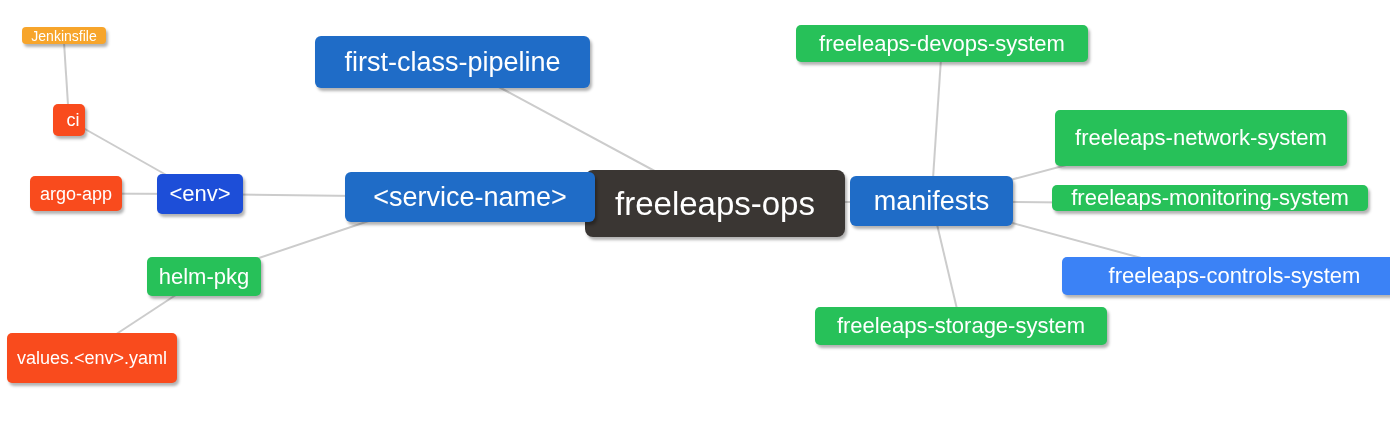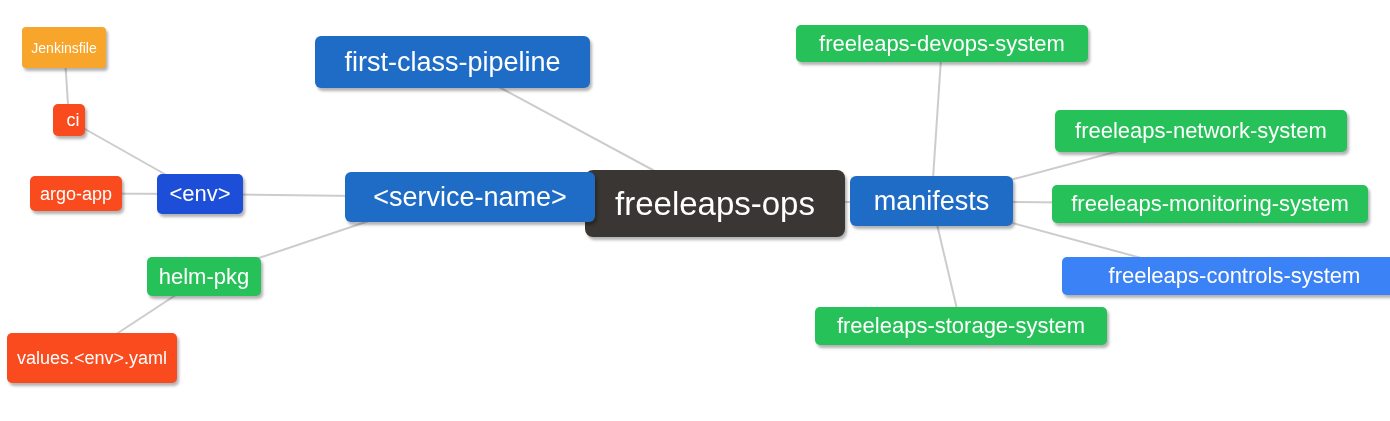--- a/index.html
+++ b/index.html
@@ -68,20 +68,20 @@
   <div id="nodes-layer">
       <div class="node level-0" style="left: 585px; top: 170px; width: 260px; height: 67px; background: rgb(58, 54, 51); color: rgb(255, 255, 255);">freeleaps-ops</div>
       <div class="node level-1" style="left: 315px; top: 36px; width: 275px; height: 52px; background: rgb(31, 108, 199); color: rgb(255, 255, 255);">first-class-pipeline</div>
       <div class="node level-1" style="left: 315px; top: 172px; width: 250px; height: 50px; background: rgb(31, 108, 199); color: rgb(255, 255, 255); margin-left: 30px;">&lt;service-name&gt;</div>
       <div class="node level-1" style="left: 850px; top: 176px; width: 163px; height: 50px; background: rgb(31, 108, 199); color: rgb(255, 255, 255);">manifests</div>
       <div class="node level-2" style="left: 157px; top: 174px; width: 86px; height: 40px; background: #1d4ed8; color: rgb(255, 255, 255);">&lt;env&gt;</div>
       <div class="node level-2" style="left: 147px; top: 257px; width: 114px; height: 39px; background: rgb(39, 193, 89); color: rgb(255, 255, 255);">helm-pkg</div>
       <div class="node level-3" style="left: 53px; top: 104px; width: 32px; height: 32px; background: rgb(249, 75, 29); color: rgb(255, 255, 255); padding-left: 8px;">ci</div>
       <div class="node level-3" style="left: 30px; top: 176px; width: 92px; height: 35px; background: rgb(249, 75, 29); color: rgb(255, 255, 255); text-align: center;">argo-app</div>
       <div class="node level-3" style="left: 7px; top: 333px; width: 170px; height: 50px; background: rgb(249, 75, 29); color: rgb(255, 255, 255);">values.&lt;env&gt;.yaml</div>
-      <div class="node level-4" style="left: 22px; top: 27px; width: 84px; height: 41px; background: rgb(247, 165, 43); color: rgb(255, 255, 255);">Jenkinsfile</div>
+      <div class="node level-4" style="left: 22px; top: 27px; width: 84px; height: 17px; background: rgb(247, 165, 43); color: rgb(255, 255, 255);">Jenkinsfile</div>
       <div class="node level-2" style="left: 796px; top: 25px; width: 292px; height: 37px; background: rgb(39, 193, 89); color: rgb(255, 255, 255);">freeleaps-devops-system</div>
-      <div class="node level-2" style="left: 1055px; top: 110px; width: 292px; height: 42px; background: rgb(39, 193, 89); color: rgb(255, 255, 255); text-align: right;">freeleaps-network-system</div>
-      <div class="node level-2" style="left: 1052px; top: 185px; width: 316px; height: 38px; background: rgb(39, 193, 89); color: rgb(255, 255, 255);">freeleaps-monitoring-system</div>
+      <div class="node level-2" style="left: 1055px; top: 110px; width: 292px; height: 56px; background: rgb(39, 193, 89); color: rgb(255, 255, 255); text-align: right;">freeleaps-network-system</div>
+      <div class="node level-2" style="left: 1052px; top: 185px; width: 316px; height: 26px; background: rgb(39, 193, 89); color: rgb(255, 255, 255);">freeleaps-monitoring-system</div>
       <div class="node level-2" style="left: 1062px; top: 257px; width: 345px; height: 38px; background: #3b82f6; color: rgb(255, 255, 255);">freeleaps-controls-system</div>
       <div class="node level-2" style="left: 815px; top: 307px; width: 292px; height: 38px; background: rgb(39, 193, 89); color: rgb(255, 255, 255);">freeleaps-storage-system</div>
     </div>
 </div>
 
 </body></html>

